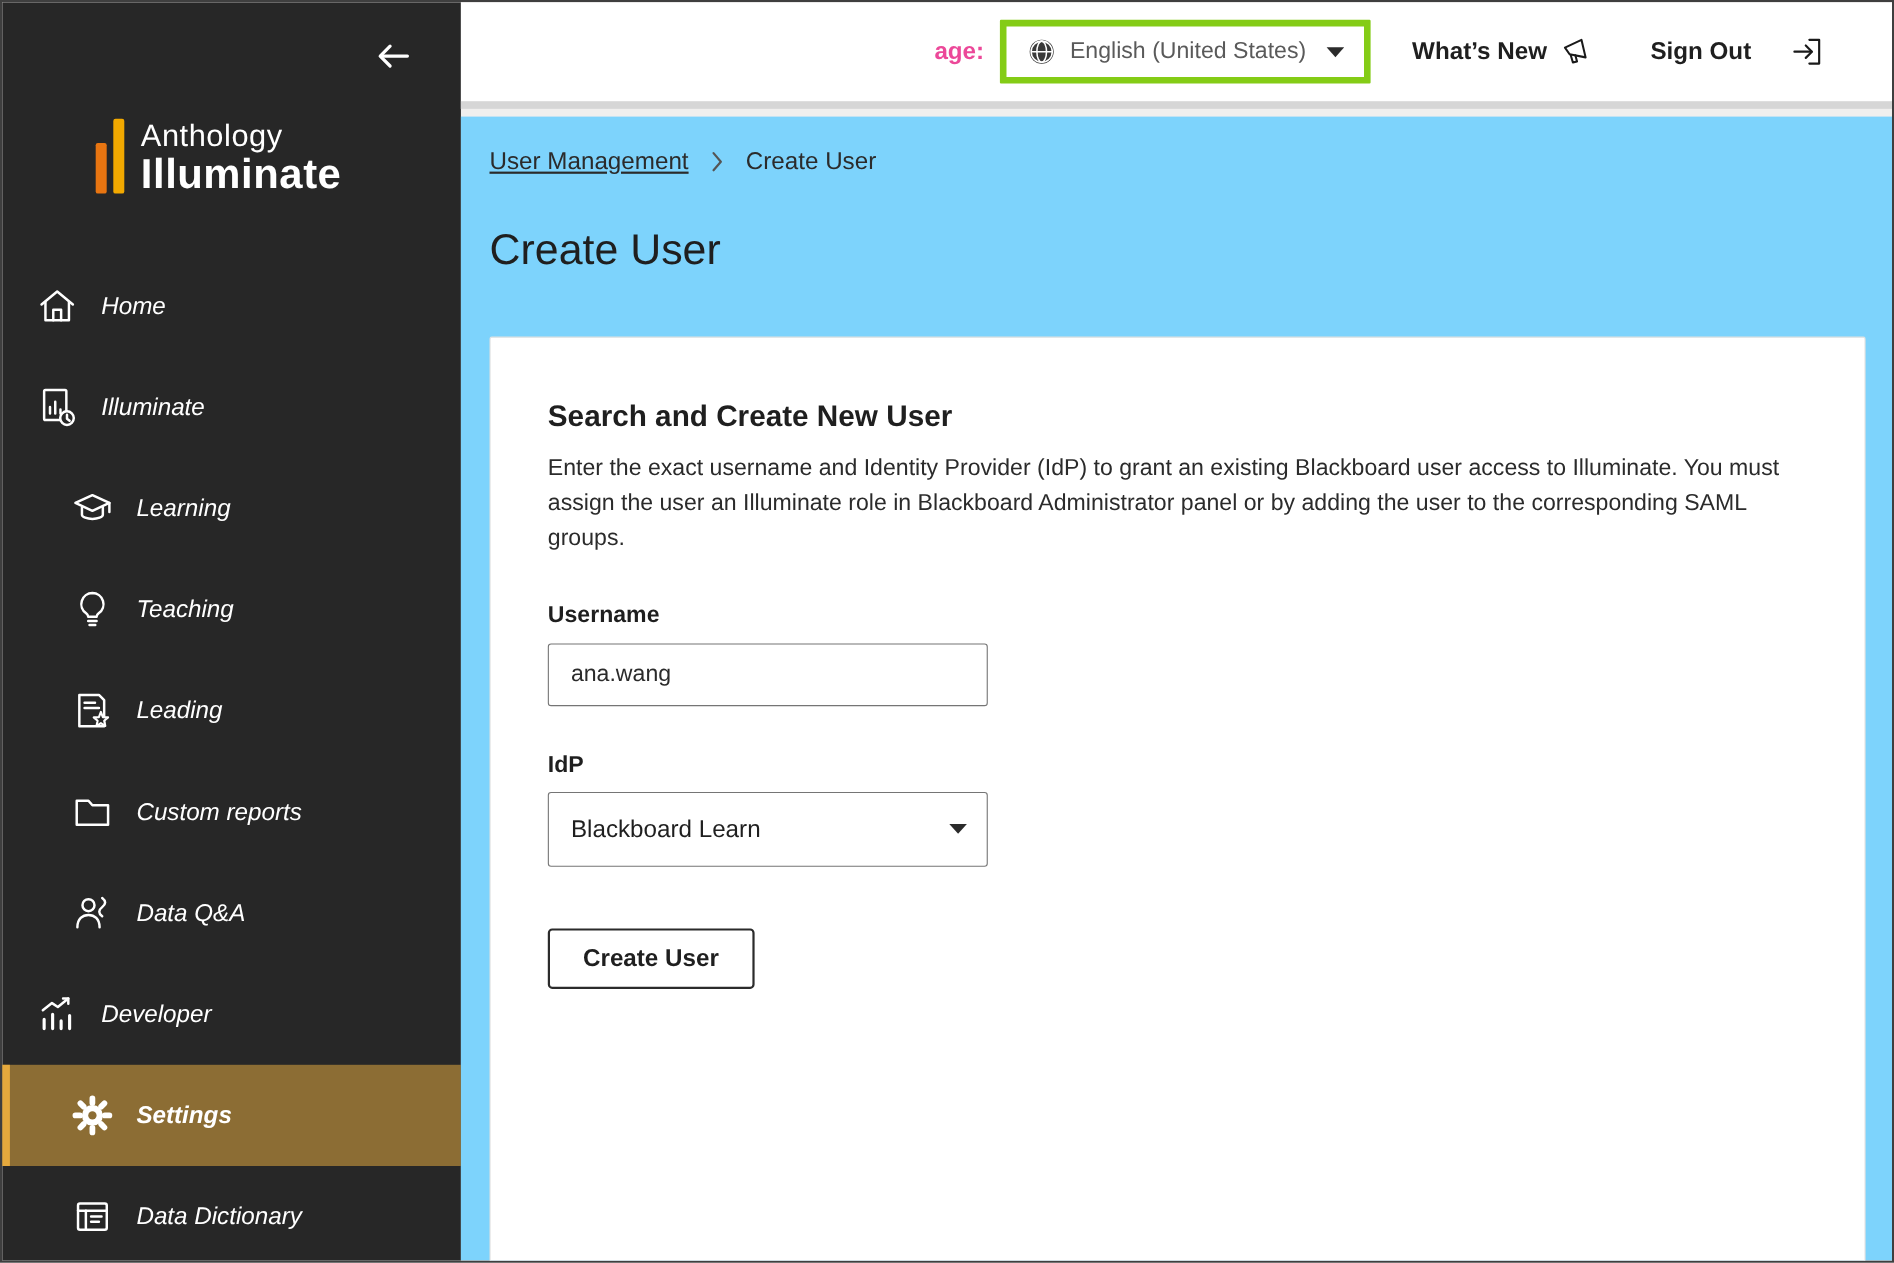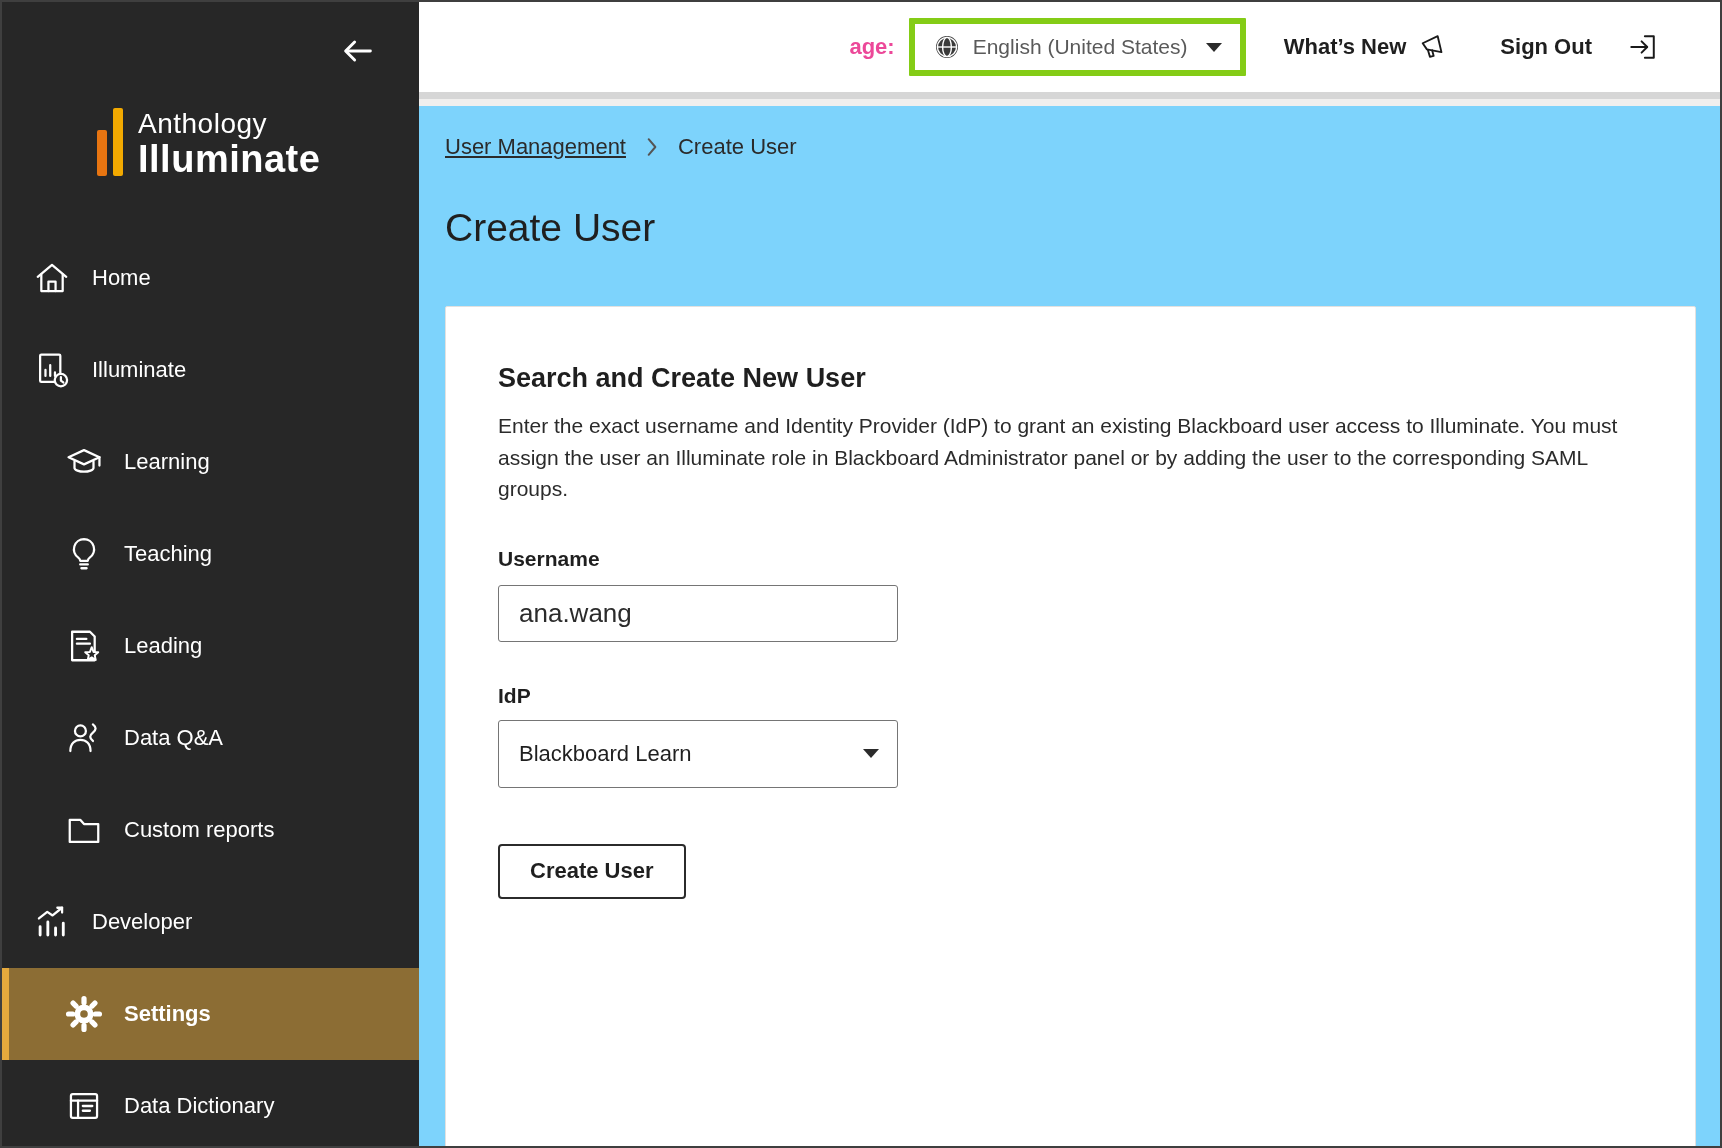--- a/index.html
+++ b/index.html
@@ -14,33 +14,33 @@
   
   .sidebar {
     position: absolute; left: 0; top: 0; width: 417px; height: 1148px;
     background: #272727; color: #fff;
   }
   .collapse-btn {
     position: absolute; top: 28px; right: 40px; width: 42px; height: 42px;
     display: flex; align-items: center; justify-content: center; cursor: pointer;
   }
   .logo {
-    position: absolute; top: 106px; left: 95px;
+    position: absolute; top: 106px; left: 85px;
     display: flex; align-items: flex-end;
   }
   .logo-bars { display: flex; align-items: flex-end; gap: 6px; margin-right: 15px; padding-bottom: 4px; }
   .logo-bar1 { width: 10px; height: 46px; background: #E87511; border-radius: 2px; }
   .logo-bar2 { width: 10px; height: 68px; background: #F2A900; border-radius: 2px; }
   .logo-text .l1 { font-size: 28px; font-weight: 400; color: #fff; letter-spacing: .5px; }
   .logo-text .l2 { font-size: 38px; font-weight: 700; color: #fff; letter-spacing: .5px; line-height: 1.05; }
 
   .nav { position: absolute; top: 230px; left: 0; width: 417px; }
   .nav-item {
     display: flex; align-items: center; height: 92px; cursor: pointer;
-    padding-left: 30px; position: relative;
+    padding-left: 30px; position: relative; font-style: italic;
   }
   .nav-item.indent1 { padding-left: 62px; }
   .nav-item .nav-icon { width: 40px; height: 40px; display:flex; align-items:center; justify-content:center; flex: 0 0 40px; }
   .nav-item .nav-label { margin-left: 20px; font-size: 22px; color: #fff; white-space: nowrap; }
   .nav-item.active { background: #8C6D34; }
   .nav-item.active::before {
     content:""; position:absolute; left:0; top:0; bottom:0; width:7px; background:#E5A93D;
   }
   .nav-item.active .nav-label { font-weight: 700; }
 
@@ -85,21 +85,21 @@
     margin-top: 56px; width: 1251px; height: 900px;
     background: #fff; border: 1px solid #E2E1E0; border-radius: 2px;
     padding: 56px 52px;
   }
   .card h2 { font-size: 27px; font-weight: 700; color: #1f1f1f; }
   .card .desc { margin-top: 16px; font-size: 21px; line-height: 1.5; color: #2b2b2b; max-width: 1152px; }
   .field-label { margin-top: 42px; font-size: 21px; font-weight: 700; color: #1f1f1f; }
   .text-input {
     margin-top: 14px; display:block; width: 400px; height: 57px;
     border: 1px solid #757575; border-radius: 3px; padding: 0 20px;
-    font-size: 26px; color: #2b2b2b; font-family: "Liberation Sans", sans-serif;
+    font-size: 21px; color: #2b2b2b; font-family: "Liberation Sans", sans-serif;
     background:#fff; outline: none;
   }
   .select-box {
     margin-top: 12px; width: 400px; height: 68px;
     border: 1px solid #757575; border-radius: 3px; padding: 0 18px 0 20px;
     display: flex; align-items: center; cursor: pointer; background:#fff;
   }
   .select-box .select-value { font-size: 22px; color: #1f1f1f; flex: 1; }
   .create-btn {
     margin-top: 56px; height: 55px; padding: 0 30px;
@@ -188,35 +188,35 @@
             <path d="M10 10 h8 M10 14 h11"></path>
             <polygon points="22.5,17 24,21 28,21.2 25,23.8 25.9,27.8 22.5,25.6 19.1,27.8 20,23.8 17,21.2 21,21" fill="#272727" stroke="#fff" stroke-width="1.6"></polygon>
           </svg>
         </span>
         <span class="nav-label">Leading</span>
       </div>
 
       <div class="nav-item indent1">
         <span class="nav-icon">
           <svg width="38" height="38" viewBox="0 0 32 32" fill="none" stroke="#fff" stroke-width="1.9" stroke-linecap="round" stroke-linejoin="round">
+            <path d="M4 7.5 h9 l3 3.5 h12 V26 H4 Z"></path>
+          </svg>
+        </span>
+        <span class="nav-label">Custom reports</span>
+      </div>
+
+      <div class="nav-item indent1">
+        <span class="nav-icon">
+          <svg width="38" height="38" viewBox="0 0 32 32" fill="none" stroke="#fff" stroke-width="1.9" stroke-linecap="round" stroke-linejoin="round">
             <circle cx="13" cy="10" r="4.6"></circle>
             <path d="M4.5 27 c0-6.5 4-9.5 8.5-9.5 s8.5 3 8.5 9.5"></path>
             <path d="M23.5 4.5 q4.5 3.5 0 7 q-4.5 3.5 0 7"></path>
           </svg>
         </span>
         <span class="nav-label">Data Q&amp;A</span>
-      </div>
-
-      <div class="nav-item indent1">
-        <span class="nav-icon">
-          <svg width="38" height="38" viewBox="0 0 32 32" fill="none" stroke="#fff" stroke-width="1.9" stroke-linecap="round" stroke-linejoin="round">
-            <path d="M4 7.5 h9 l3 3.5 h12 V26 H4 Z"></path>
-          </svg>
-        </span>
-        <span class="nav-label">Custom reports</span>
       </div>
 
       <div class="nav-item">
         <span class="nav-icon">
           <svg width="38" height="38" viewBox="0 0 32 32" fill="none" stroke="#fff" stroke-width="2.4" stroke-linecap="round" stroke-linejoin="round">
             <path d="M6 27 v-7 M12.5 27 v-11 M19 27 v-6 M25.5 27 v-10"></path>
             <path d="M5 13 l7 -5.5 4.5 3 8 -6.5" stroke-width="1.9"></path>
             <path d="M20.5 4 h4 v4" stroke-width="1.9"></path>
           </svg>
         </span>

